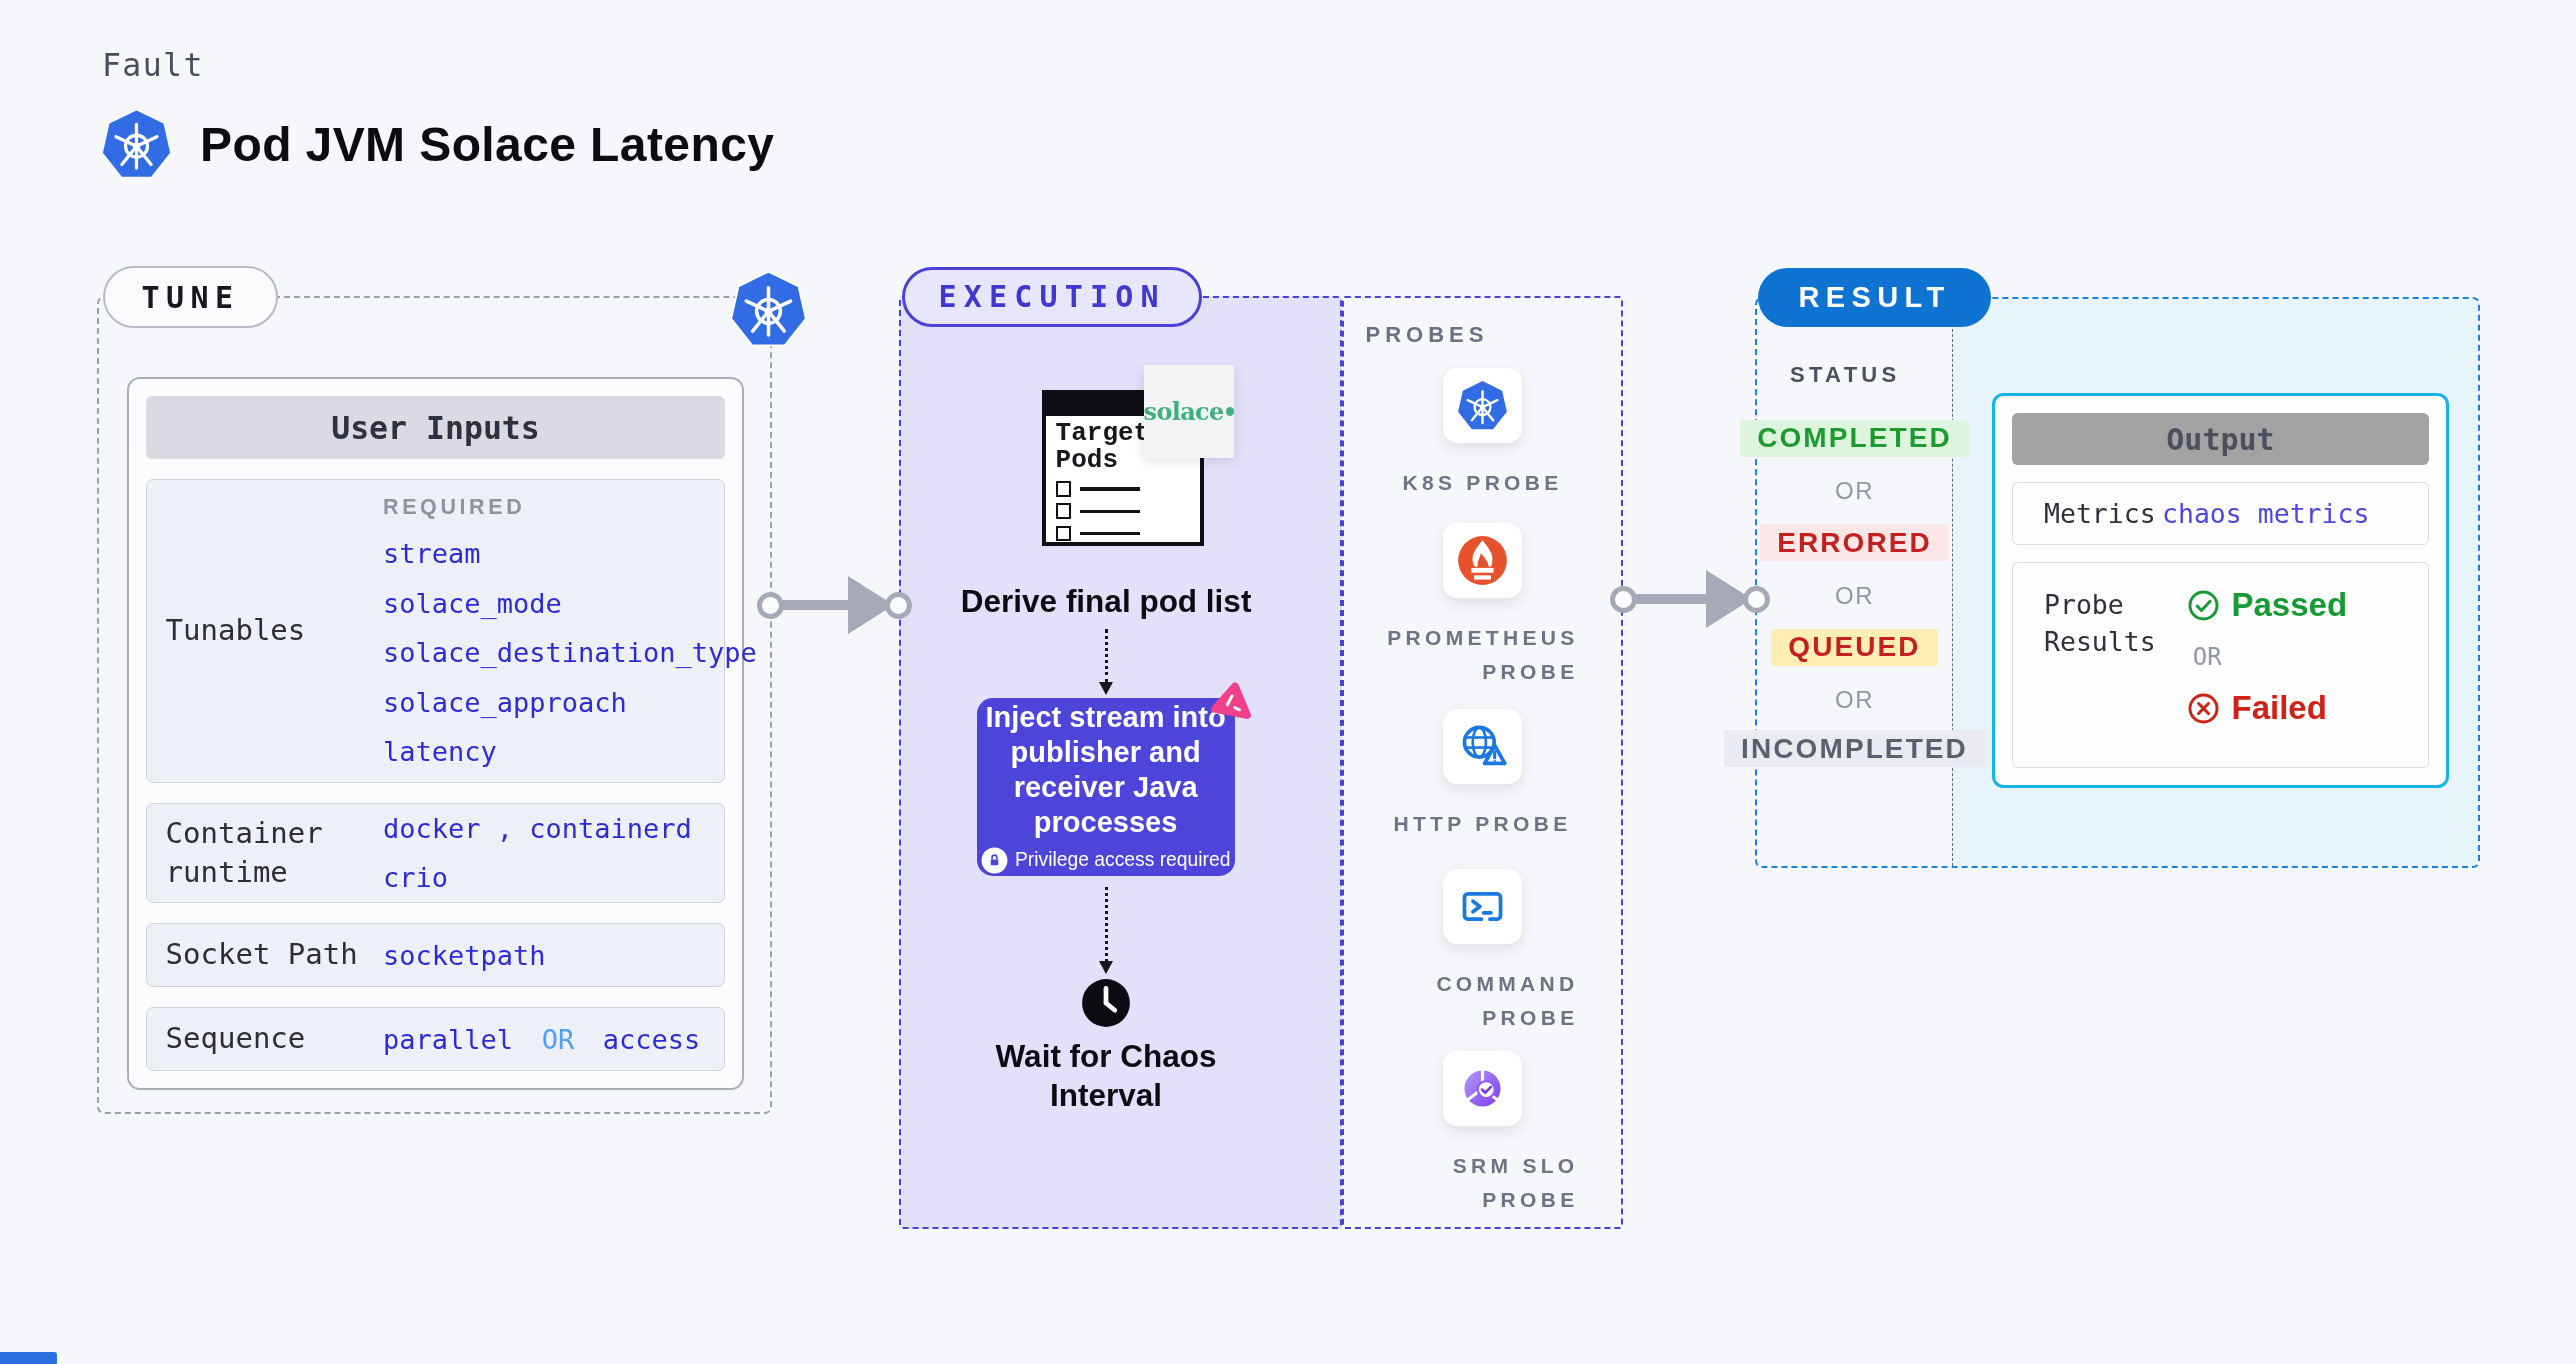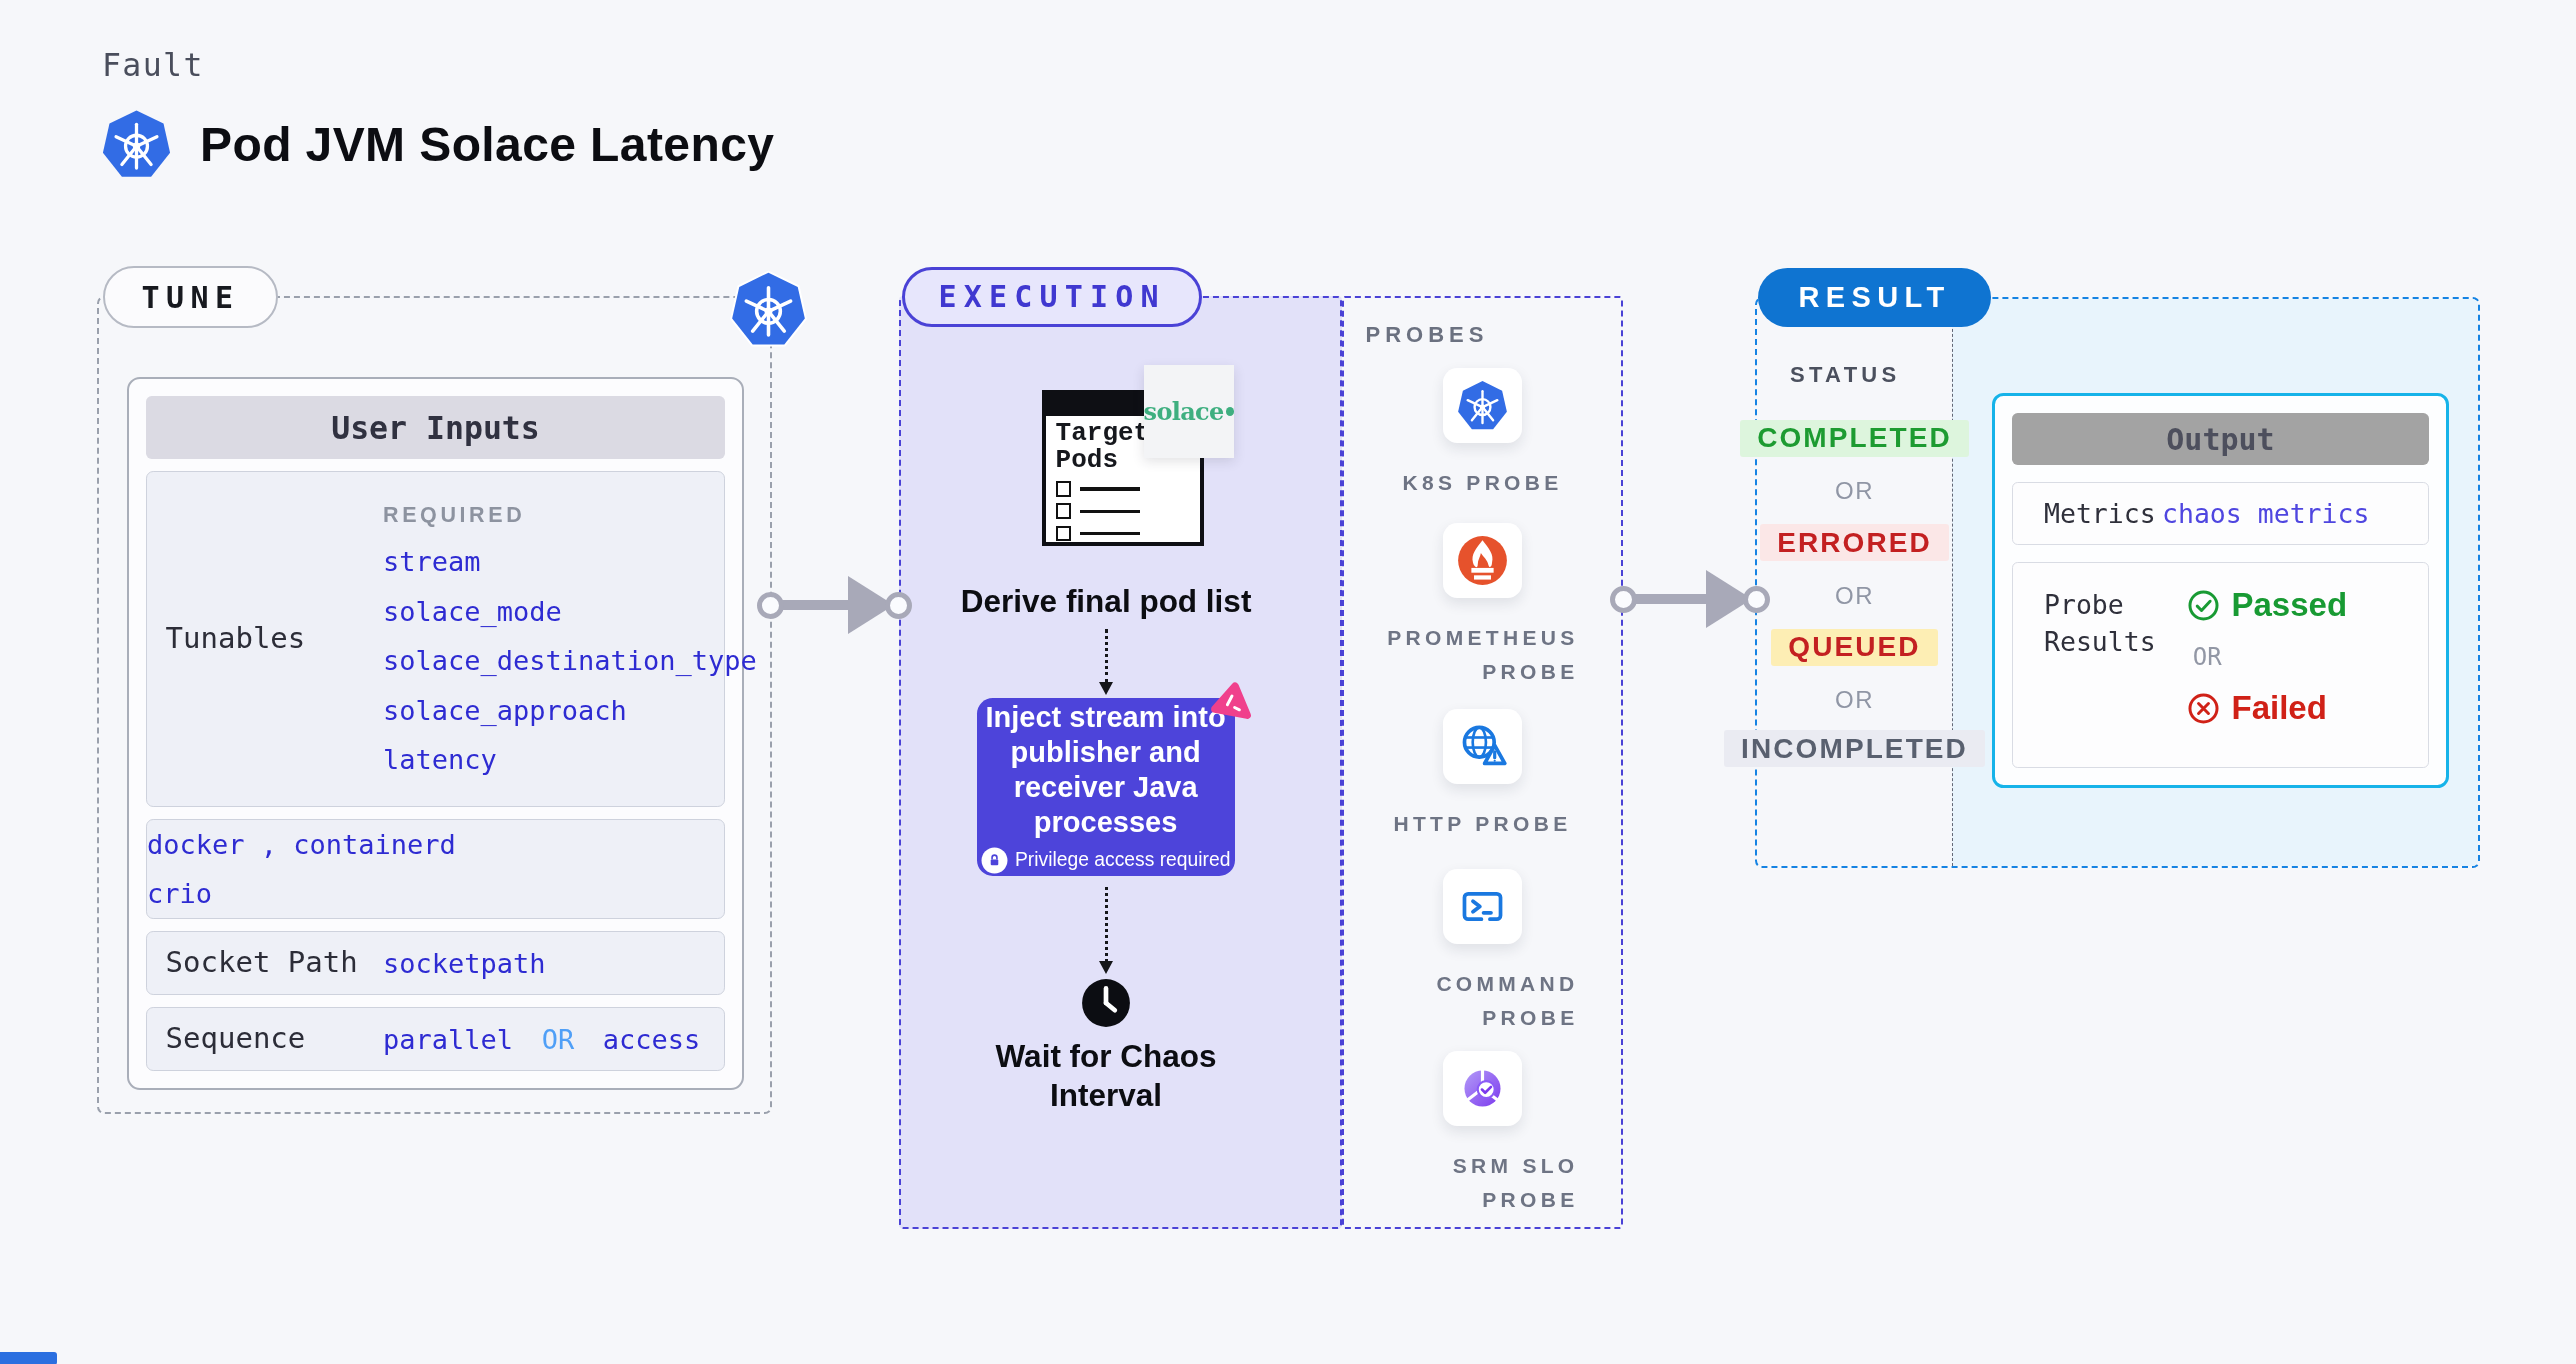--- a/index.html
+++ b/index.html
@@ -26,21 +26,21 @@
   
   .panel{position:absolute;border-radius:7.2px}
   .pill{position:absolute;display:flex;align-items:center;justify-content:center}
 
   
   .tune{left:97px;top:296px;width:675px;height:818px;border:2.1px dashed var(--tune-gray)}
   .tune-pill{left:3.6px;top:-32px;height:62px;padding:0 37px;background:#fbfbfd;border:2.1px solid #b6bac4;
     border-radius:33px;font-weight:700;font-size:30px;letter-spacing:6.4px;color:#17191f}
   .tune-k8s{position:absolute;left:630px;top:-30px;width:79px;height:82px}
   .ui-card{position:absolute;left:28px;top:79px;width:617px;height:713px;background:#fcfcfe;
-    border:2.9px solid #a9aeb9;border-radius:13px;padding:17px;display:flex;flex-direction:column;gap:12px}
+    border:2.9px solid #a9aeb9;border-radius:13px;padding:17px;display:flex;flex-direction:column;gap:20px}
   .ui-head{height:63px;background:#dbdae3;border-radius:5.7px;display:flex;align-items:center;
     justify-content:center;font-weight:700;font-size:31.5px;color:#303140;flex:0 0 auto}
   .ui-row{background:#eef0f7;border:1.4px solid #ced2dd;border-radius:7.2px;display:flex;align-items:center}
   .h-tun{flex:1 1 auto}.h-cr{flex:0 0 100px}.h-sp{flex:0 0 64px}.h-seq{flex:0 0 64px}
   .row-label{flex:0 0 236px;padding-left:18.6px;font-size:29px;color:#2c2d38;line-height:1.35}
   .row-vals{display:flex;flex-direction:column;gap:18.6px;font-size:27px;color:var(--value-blue)}
   .required{font-family:"Liberation Sans",sans-serif;font-weight:600;font-size:21.5px;
     letter-spacing:3.6px;color:#8d93a0}
   .or-blue{color:var(--or-light-blue);margin:0 10px}
 
@@ -193,20 +193,21 @@
           <div class="required">REQUIRED</div>
           <div>stream</div>
           <div>solace_mode</div>
           <div>solace_destination_type</div>
           <div>solace_approach</div>
           <div>latency</div>
         </div>
       </div>
 
       <div class="ui-row h-cr">
+        <div class="row-label mono">Container runtime</div>
         <div class="row-vals mono">
           <div>docker , containerd</div>
           <div>crio</div>
         </div>
       </div>
 
       <div class="ui-row h-sp">
         <div class="row-label mono">Socket Path</div>
         <div class="row-vals mono">socketpath</div>
       </div>

